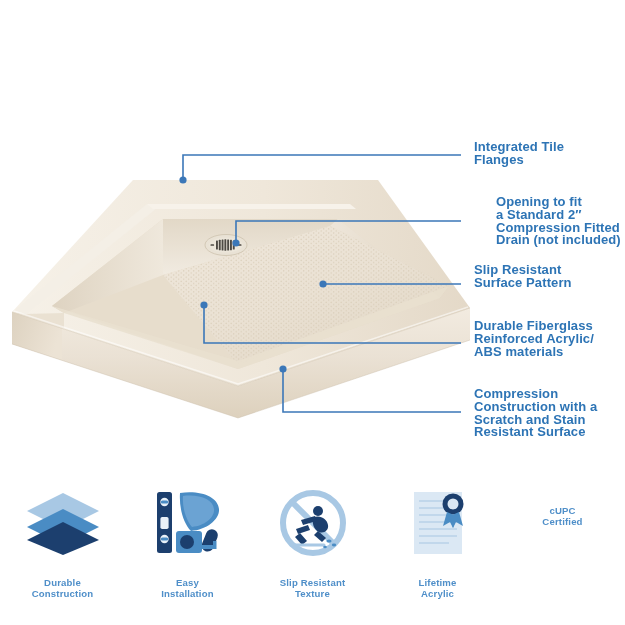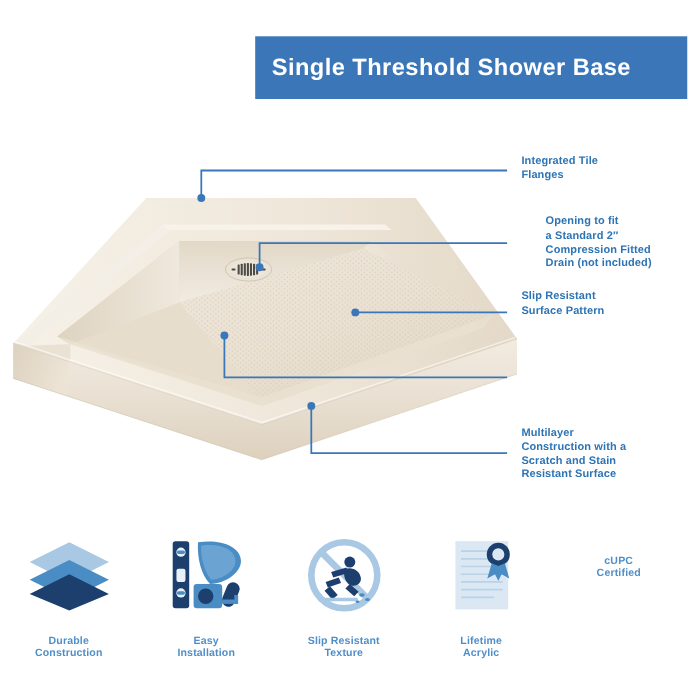--- a/index.html
+++ b/index.html
@@ -30,21 +30,21 @@
 
   
   .product{position:absolute;left:0;top:150px;width:470px;height:270px;}
   .product svg{display:block;}
 
   
   .callout-lines{position:absolute;left:0;top:0;width:625px;height:470px;pointer-events:none;}
   .callout-text{
     position:absolute;
     color:#2d74b5;
-    font-size:10px;
+    font-size:13px;
     font-weight:bold;
     line-height:12.8px;
     letter-spacing:.1px;
     white-space:pre-line;
   }
   #co-1{left:474px;top:141px;}
   #co-2{left:496px;top:196px;}
   #co-3{left:474px;top:264px;}
   #co-4{left:474px;top:320px;}
   #co-5{left:474px;top:388px;}
@@ -72,23 +72,20 @@
     line-height:11.4px;
     letter-spacing:.15px;
     white-space:pre-line;
   }
 </style>
 </head>
 <body>
 
 <div id="stage">
 
-  <div class="banner">
-    <div class="banner-title">Single Threshold Shower Base</div>
-  </div>
 
   <div class="product">
     <svg width="470" height="270" viewBox="0 0 470 270" xmlns="http://www.w3.org/2000/svg">
       <defs>
         <linearGradient id="gTopRim" x1="0" y1="0" x2="1" y2="0">
           <stop offset="0" stop-color="#f6f1e8"></stop>
           <stop offset="0.55" stop-color="#efe7da"></stop>
           <stop offset="1" stop-color="#e4d9c8"></stop>
         </linearGradient>
         <linearGradient id="gFloor" x1="0.1" y1="0" x2="0.9" y2="1">
@@ -196,21 +193,24 @@
   </svg>
 
   <div class="callout-text" id="co-1">Integrated Tile
 Flanges</div>
   <div class="callout-text" id="co-2">Opening to fit
 a Standard 2″
 Compression Fitted
 Drain (not included)</div>
   <div class="callout-text" id="co-3">Slip Resistant
 Surface Pattern</div>
-  <div class="callout-text" id="co-5">Multilayer
+  <div class="callout-text" id="co-4">Durable Fiberglass
+Reinforced Acrylic/
+ABS materials</div>
+  <div class="callout-text" id="co-5">Compression
 Construction with a
 Scratch and Stain
 Resistant Surface</div>
 
   <div class="features">
 
     <div class="feature">
       <div class="feature-icon">
         <svg width="78" height="68" viewBox="0 0 78 68" xmlns="http://www.w3.org/2000/svg">
           <polygon points="39,4 75,22 39,40 3,22" fill="#a8c8e4"></polygon>

